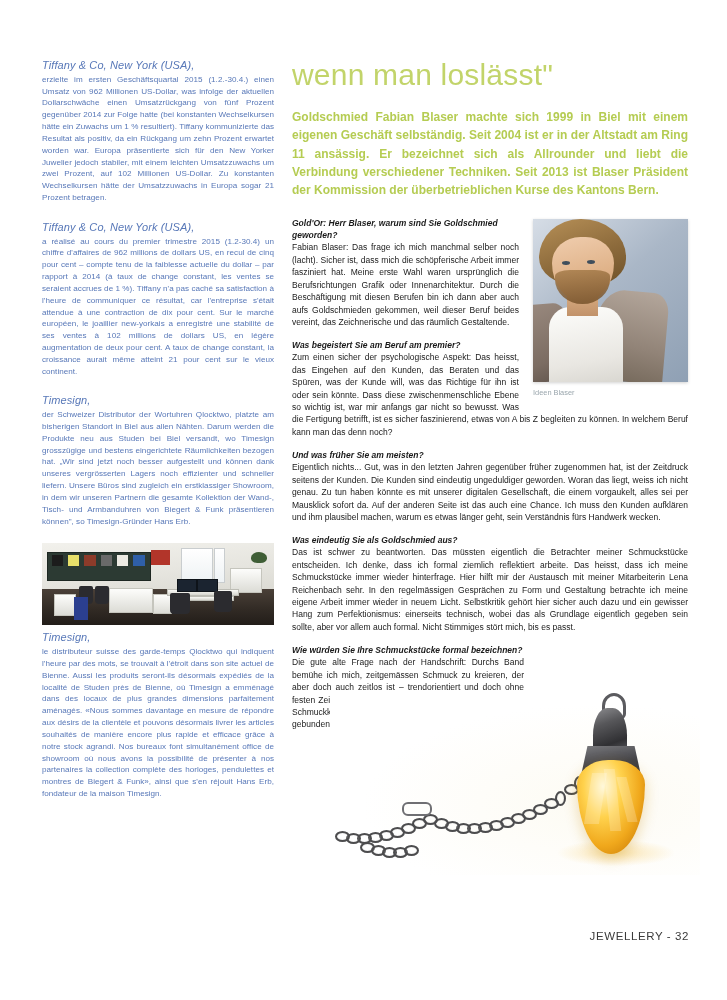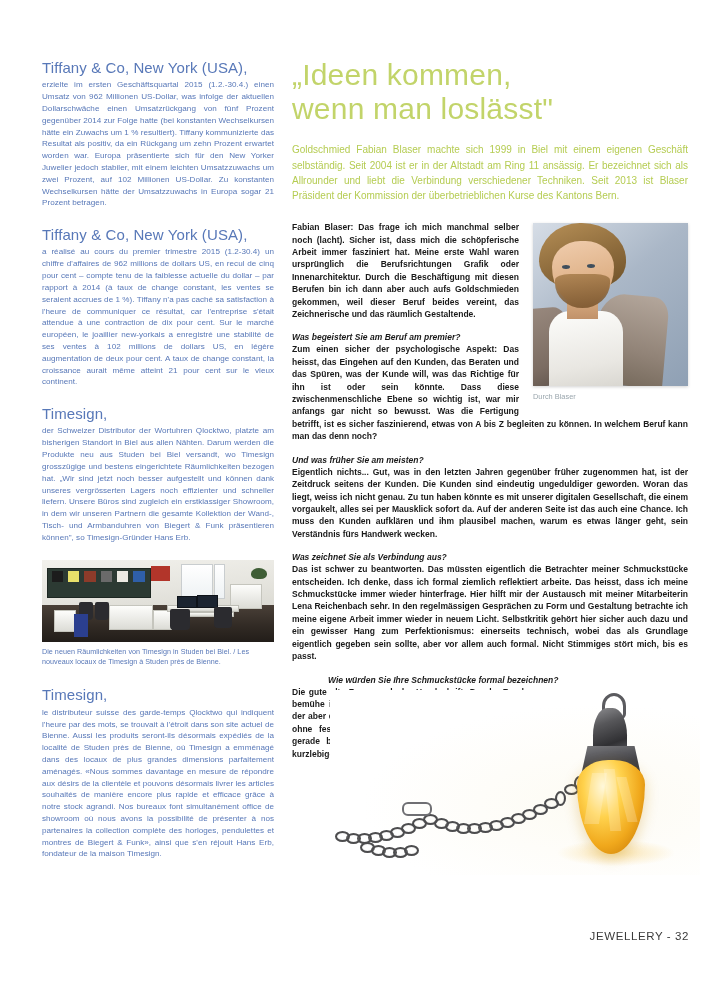--- a/index.html
+++ b/index.html
@@ -35,26 +35,27 @@
     font-weight: 300;
     color: #7e95c8;
     line-height: 1.0;
     letter-spacing: 0.5px;
     margin: 0 0 16px 0;
   }
 
   .news-block { margin-bottom: 16px; }
 
   .news-head {
-    font-size: 15px;
+    font-size: 11px;
     color: #5878b8;
     line-height: 1.35;
     margin: 0 0 1px 0;
     font-weight: 400;
     letter-spacing: 0.1px;
+    font-style: italic;
   }
 
   .news-body {
     font-size: 8.1px;
     color: #5878b8;
     line-height: 1.46;
     text-align: justify;
     margin: 0;
     letter-spacing: 0.02px;
   }
@@ -140,26 +141,26 @@
   .headline {
     font-size: 30px;
     font-weight: 300;
     color: #c2d46a;
     line-height: 1.14;
     letter-spacing: 0.2px;
     margin: 0 0 16px 0;
   }
 
   .standfirst {
-    font-size: 10px;
+    font-size: 12px;
     color: #b5cc52;
     line-height: 1.52;
     text-align: justify;
     margin: 0 0 18px 0;
-    font-weight: 400;
+    font-weight: 700;
   }
 
   
   .photo-portrait {
     float: right;
     width: 155px;
     margin: 2px 0 6px 14px;
   }
   .portrait-frame {
     position: relative;
@@ -225,21 +226,20 @@
     margin: 0;
     letter-spacing: 0.01px;
   }
   .a {
     font-size: 8.5px;
     color: #1a1a1a;
     line-height: 1.46;
     text-align: justify;
     margin: 0 0 11px 0;
     letter-spacing: 0.01px;
-    font-weight: bold;
   }
   .qa-block { margin-bottom: 0; }
 
   
   .photo-jewel {
     position: absolute;
     left: 330px;
     top: 690px;
     width: 370px;
     height: 185px;
@@ -376,67 +376,66 @@
       <div class="office-mon" style="left:67%;top:43%;width:8%;height:14%;"></div>
 
       <div class="office-chair" style="left:55%;top:60%;width:9%;height:26%;"></div>
       <div class="office-chair" style="left:74%;top:58%;width:8%;height:26%;"></div>
       <div class="office-chair" style="left:16%;top:52%;width:6%;height:22%;"></div>
       <div class="office-chair" style="left:23%;top:52%;width:6%;height:22%;"></div>
 
       <div class="office-blue" style="left:14%;top:66%;width:6%;height:28%;"></div>
     </div>
 
-    <p class="caption">Die neuen Räumlichkeiten von Timesign in Studen bei Biel. / Les nouveaux locaux de Timesign à Studen près de Bienne.</p>
 
     <div class="news-block">
       <div class="news-head">Timesign,</div>
       <p class="news-body">le distributeur suisse des garde-temps Qlocktwo qui indiquent l'heure par des mots, se trouvait à l'étroit dans son site actuel de Bienne. Aussi les produits seront-ils désormais expédiés de la localité de Studen près de Bienne, où Timesign a emménagé dans des locaux de plus grandes dimensions parfaitement aménagés. «Nous sommes davantage en mesure de répondre aux désirs de la clientèle et pouvons désormais livrer les articles souhaités de manière encore plus rapide et efficace grâce à notre stock agrandi. Nos bureaux font simultanément office de showroom où nous avons la possibilité de présenter à nos partenaires la collection complète des horloges, pendulettes et montres de Biegert &amp; Funk», ainsi que s'en réjouit Hans Erb, fondateur de la maison Timesign.</p>
     </div>
 
   </div>
 
   <div class="col-right">
 
 
     <div class="headline">
-      <div>„Ideen kommen,</div>
       <div>wenn man loslässt"</div>
     </div>
 
     <p class="standfirst">Goldschmied Fabian Blaser machte sich 1999 in Biel mit einem eigenen Geschäft selbständig. Seit 2004 ist er in der Altstadt am Ring 11 ansässig. Er bezeichnet sich als Allrounder und liebt die Verbindung verschiedener Techniken. Seit 2013 ist Blaser Präsident der Kommission der überbetrieblichen Kurse des Kantons Bern.</p>
 
     <div class="photo-portrait">
       <div class="portrait-frame">
         <div class="p-jacket-l"></div>
         <div class="p-jacket-r"></div>
         <div class="p-shirt"></div>
         <div class="p-neck"></div>
         <div class="p-hair"></div>
         <div class="p-face"></div>
         <div class="p-beard"></div>
         <div class="p-eye" style="left:19%;top:25.5%;"></div>
         <div class="p-eye" style="left:35%;top:25%;"></div>
       </div>
-      <div class="photo-caption">Durch Blaser</div>
+      <div class="photo-caption">Ideen Blaser</div>
     </div>
 
     <div class="qa-block">
+      <p class="q">Gold'Or: Herr Blaser, warum sind Sie Goldschmied geworden?</p>
       <p class="a">Fabian Blaser: Das frage ich mich manchmal selber noch (lacht). Sicher ist, dass mich die schöpferische Arbeit immer fasziniert hat. Meine erste Wahl waren ursprünglich die Berufsrichtungen Grafik oder Innenarchitektur. Durch die Beschäftigung mit diesen Berufen bin ich dann aber auch aufs Goldschmieden gekommen, weil dieser Beruf beides vereint, das Zeichnerische und das räumlich Gestaltende.</p>
 
       <p class="q">Was begeistert Sie am Beruf am premier?</p>
       <p class="a">Zum einen sicher der psychologische Aspekt: Das heisst, das Eingehen auf den Kunden, das Beraten und das Spüren, was der Kunde will, was das Richtige für ihn ist oder sein könnte. Dass diese zwischenmenschliche Ebene so wichtig ist, war mir anfangs gar nicht so bewusst. Was die Fertigung betrifft, ist es sicher faszinierend, etwas von A bis Z begleiten zu können. In welchem Beruf kann man das denn noch?</p>
 
       <p class="q">Und was früher Sie am meisten?</p>
       <p class="a">Eigentlich nichts... Gut, was in den letzten Jahren gegenüber früher zugenommen hat, ist der Zeitdruck seitens der Kunden. Die Kunden sind eindeutig ungeduldiger geworden. Woran das liegt, weiss ich nicht genau. Zu tun haben könnte es mit unserer digitalen Gesellschaft, die einem vorgaukelt, alles sei per Mausklick sofort da. Auf der anderen Seite ist das auch eine Chance. Ich muss den Kunden aufklären und ihm plausibel machen, warum es etwas länger geht, sein Verständnis fürs Handwerk wecken.</p>
 
-      <p class="q">Was zeichnet Sie als Verbindung aus?</p>
+      <p class="q">Was eindeutig Sie als Goldschmied aus?</p>
       <p class="a">Das ist schwer zu beantworten. Das müssten eigentlich die Betrachter meiner Schmuckstücke entscheiden. Ich denke, dass ich formal ziemlich reflektiert arbeite. Das heisst, dass ich meine Schmuckstücke immer wieder hinterfrage. Hier hilft mir der Austausch mit meiner Mitarbeiterin Lena Reichenbach sehr. In den regelmässigen Gesprächen zu Form und Gestaltung betrachte ich meine eigene Arbeit immer wieder in neuem Licht. Selbstkritik gehört hier sicher auch dazu und ein gewisser Hang zum Perfektionismus: einerseits technisch, wobei das als Grundlage eigentlich gegeben sein sollte, aber vor allem auch formal. Nicht Stimmiges stört mich, bis es passt.</p>
 
-      <p class="q" style="width:232px;margin-left:36px;">Wie würden Sie Ihre Schmuckstücke formal bezeichnen?</p>
+      <p class="q" style="width:232px;">Wie würden Sie Ihre Schmuckstücke formal bezeichnen?</p>
       <p class="a" style="width:232px;">Die gute alte Frage nach der Handschrift: Durchs Band bemühe ich mich, zeitgemässen Schmuck zu kreieren, der aber doch auch zeitlos ist – trendorientiert und doch ohne festen Zeitbezug. Schön finde ich, dass man gerade bei der Schmuckkreation eigentlich nicht an kurzlebige Trends gebunden ist und viele Freiheiten hat.</p>
     </div>
 
   </div>
 
   <div class="photo-jewel">
     <div class="j-bg"></div>
     <div class="j-glow"></div>
 
     <div class="j-chain v" style="left:283px;top:36px;"></div>

